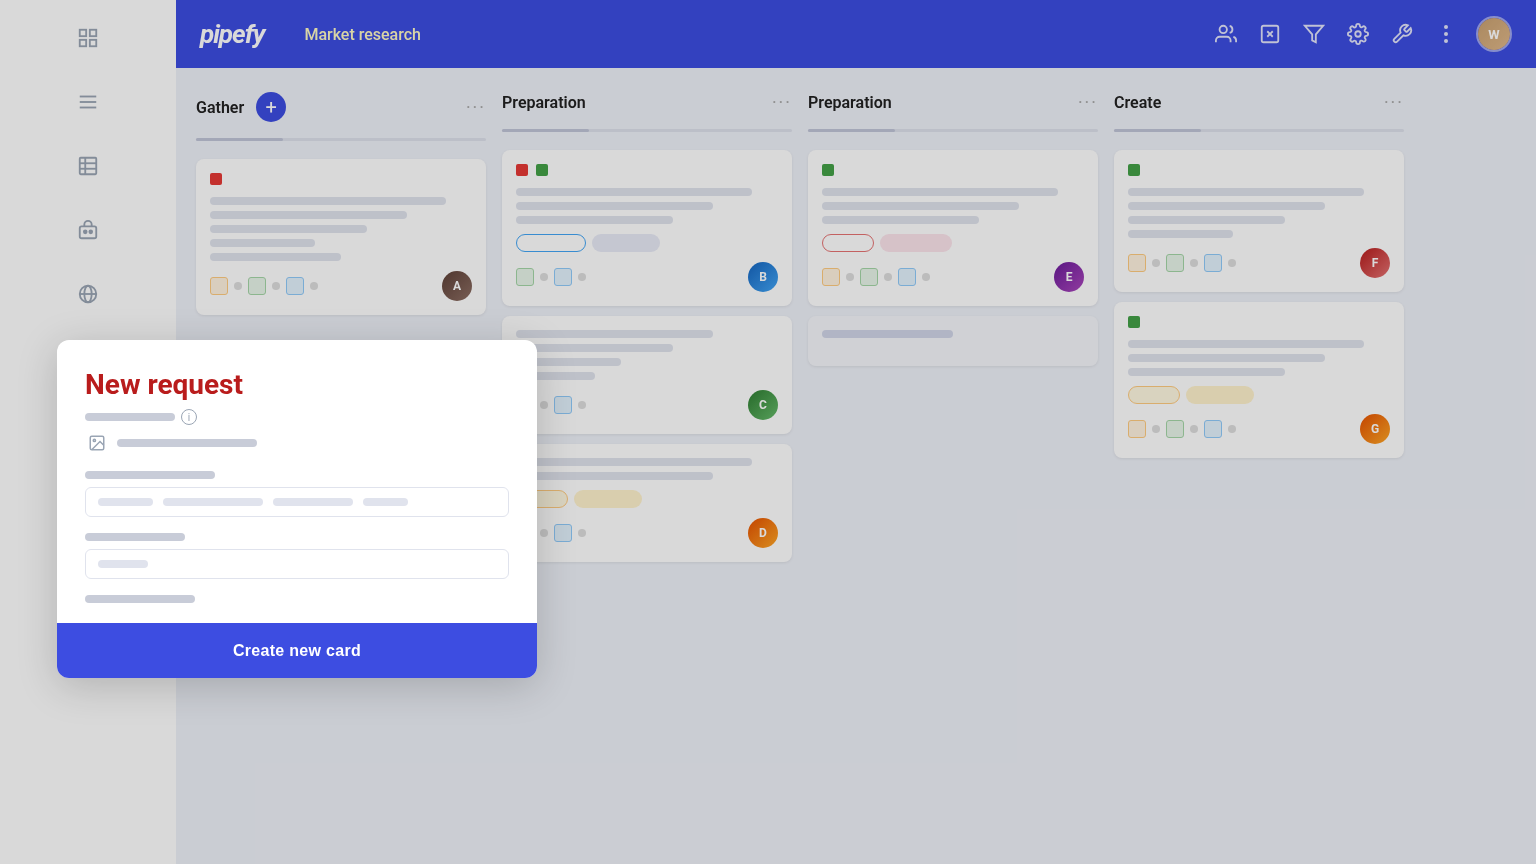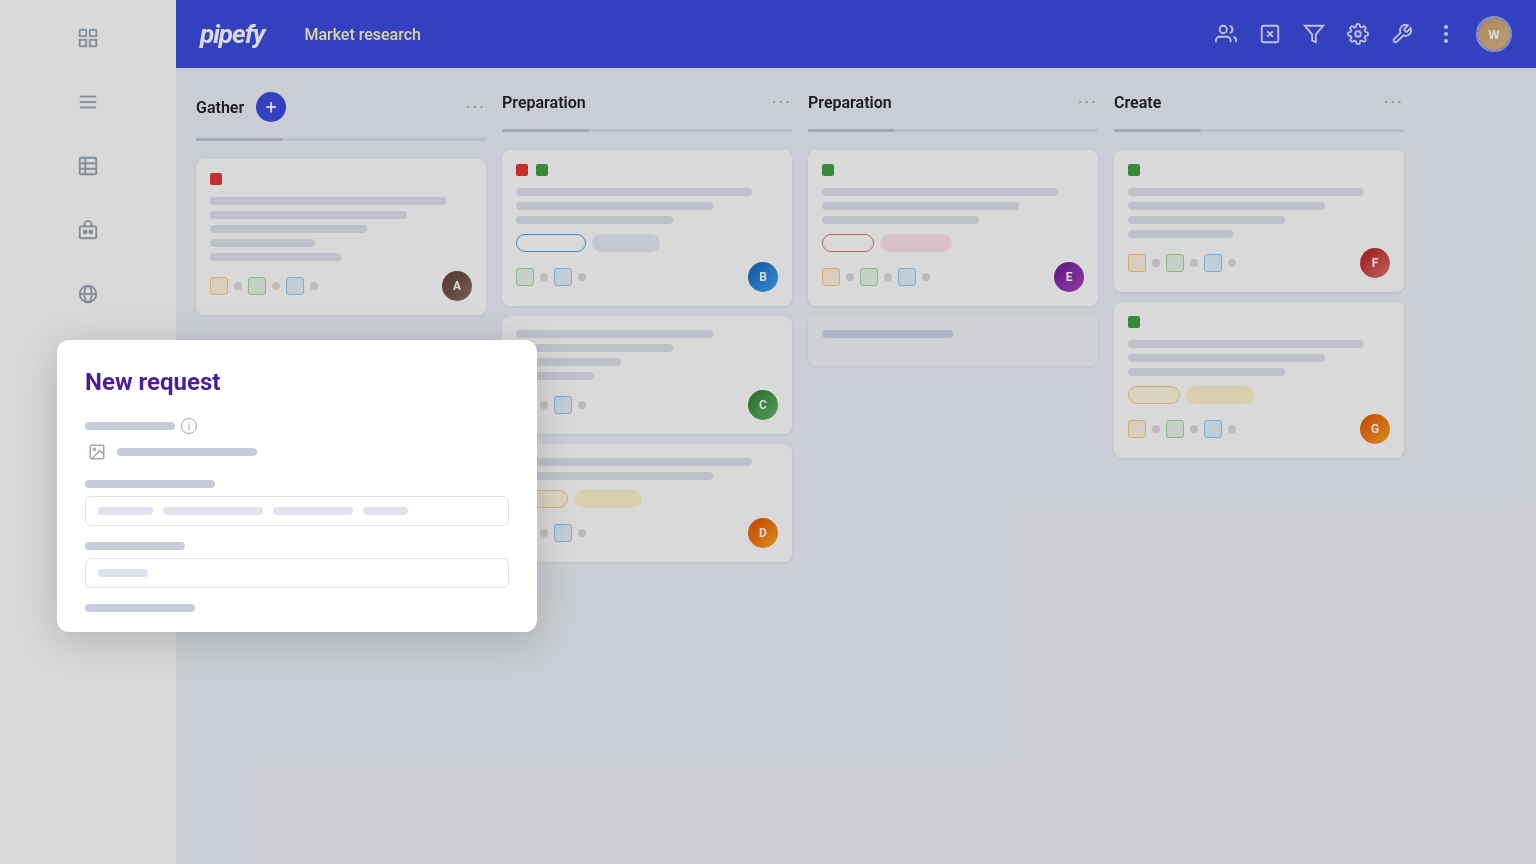--- a/index.html
+++ b/index.html
@@ -261,24 +261,24 @@
       background: #fff;
       border-radius: 12px;
       box-shadow: 0 8px 40px rgba(0,0,0,0.18);
       z-index: 20;
       overflow: hidden;
     }
     .modal-body {
       padding: 28px 28px 20px;
     }
     .modal-title {
-      font-size: 24px;
+      font-size: 28px;
       font-weight: 700;
-      color: #4c1d95;
-      margin-bottom: 22px;
+      color: #b91c1c;
+      margin-bottom: 8px;
     }
     .form-field {
       margin-bottom: 16px;
     }
     .form-label {
       display: flex;
       align-items: center;
       gap: 6px;
       margin-bottom: 6px;
     }
@@ -685,13 +685,16 @@
     <div class="form-field">
       <div class="form-section-label2"></div>
       <div class="form-input" style="display:flex; align-items:center;">
         <div class="form-input-placeholder-bar" style="width:50px;"></div>
       </div>
     </div>
 
     <div class="form-bottom-bar"></div>
   </div>
 
+  <div class="modal-footer">
+    <button class="modal-submit-btn">Create new card</button>
+  </div>
 </div>
 
 </body></html>

